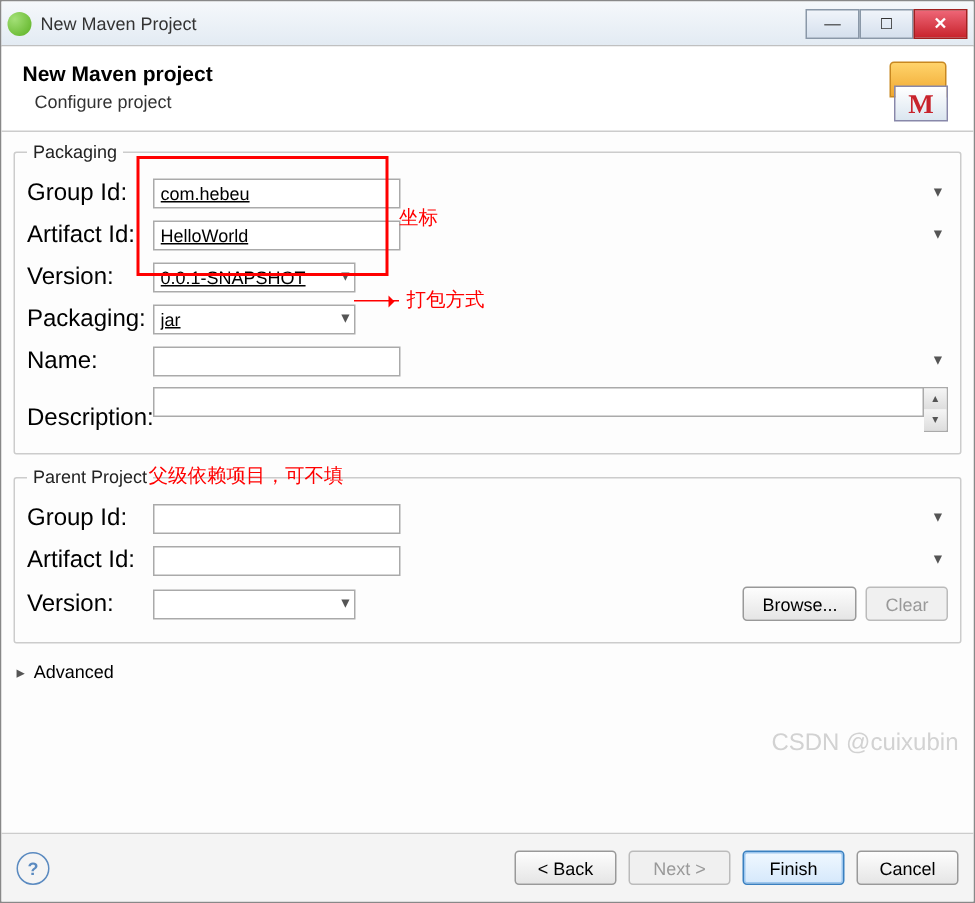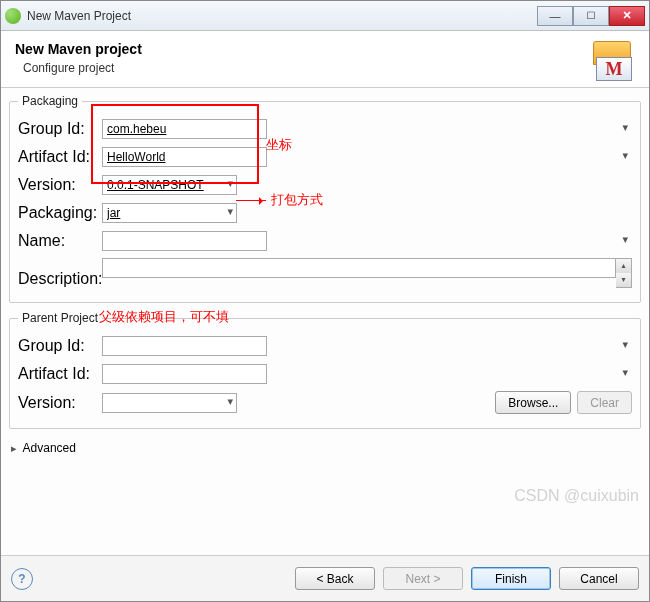--- a/index.html
+++ b/index.html
@@ -191,21 +191,21 @@
 .footer .help {
   width: 22px; height: 22px;
   border: 1.5px solid #5a8ac0;
   border-radius: 50%;
   color: #5a8ac0;
   display: flex; align-items: center; justify-content: center;
   font-weight: bold;
   cursor: pointer;
 }
 .footer-btns { display: flex; gap: 8px; }
-.footer-btns .btn { width: 80px; padding: 0; }
+.footer-btns .btn { width: 68px; padding: 0; }
 .btn.primary {
   border: 1px solid #3a80c0;
   background: linear-gradient(#f0f8ff,#d5e8fb);
   box-shadow: 0 0 0 1px #9cc6ee inset;
 }
 
 
 .annotation {
   position: absolute;
   color: #f00;

